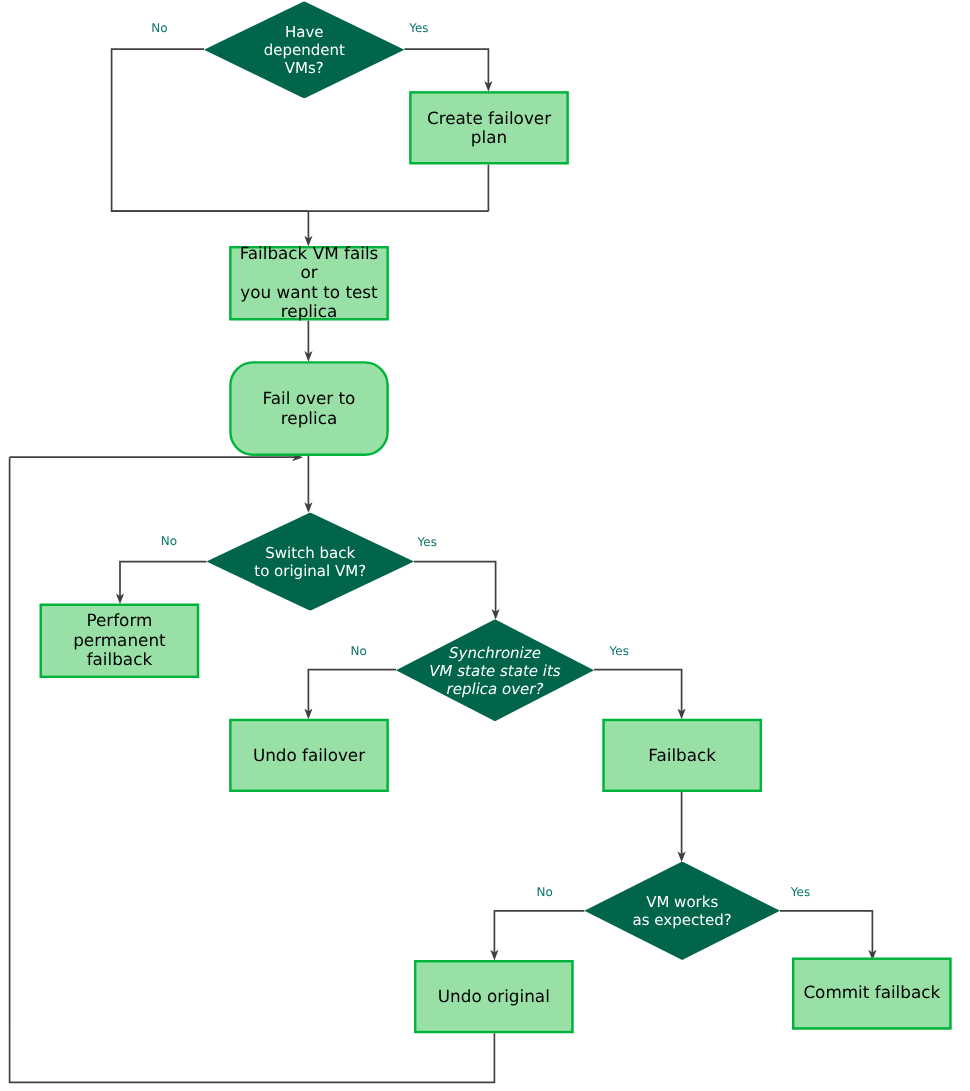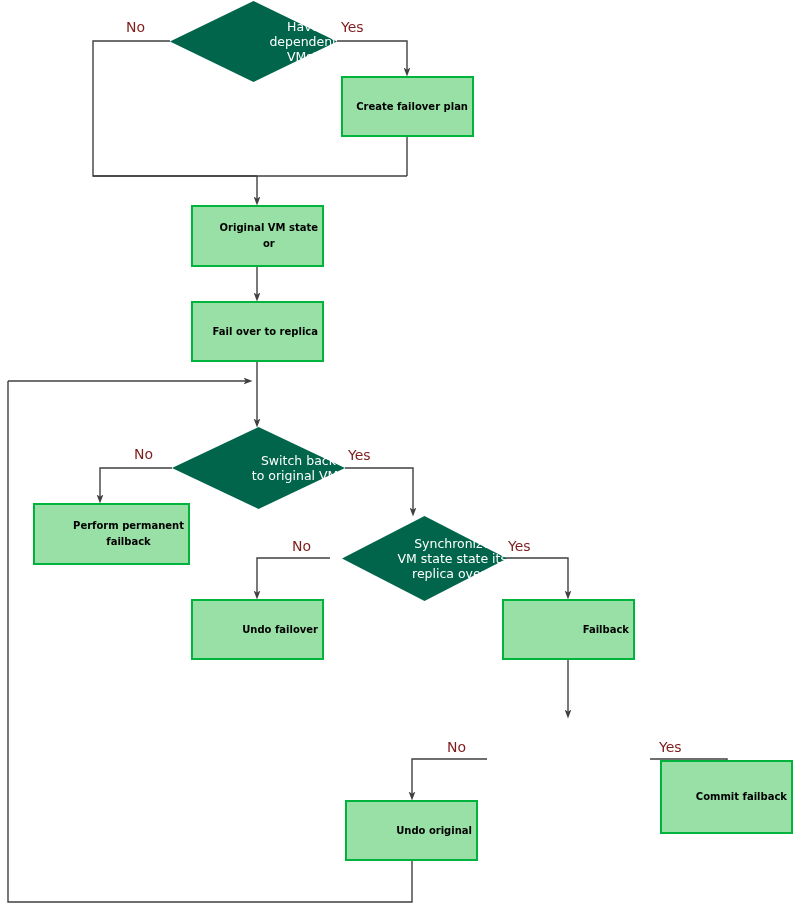--- a/index.html
+++ b/index.html
@@ -22,31 +22,30 @@
     left: 0;
     top: 0;
     width: 808px;
     height: 909px;
   }
   .node {
     position: absolute;
     box-sizing: border-box;
     display: flex;
     align-items: center;
-    justify-content: flex-end;
+    justify-content: center;
     text-align: center;
   }
   .process {
     background: #98e0a5;
     border: 2px solid #00b33c;
     color: #000000;
-    font-size: 10px;
+    font-size: 14px;
     line-height: 16px;
     padding: 2px 4px;
-    font-weight: bold;
   }
   .decision {
     color: #ffffff;
     font-size: 12.5px;
     line-height: 15px;
     background: transparent;
     border: none;
     z-index: 3;
   }
   .decision .dlabel {
@@ -59,22 +58,22 @@
     left: 0;
     top: 0;
     width: 100%;
     height: 100%;
     background: #00654a;
     clip-path: polygon(50% 0%, 100% 50%, 50% 100%, 0% 50%);
     z-index: 1;
   }
   .edge-label {
     position: absolute;
-    font-size: 14px;
-    color: #7f1d1d;
+    font-size: 10px;
+    color: #0f766e;
     white-space: nowrap;
     background: transparent;
     z-index: 5;
   }
   .ln {
     stroke: #404040;
     stroke-width: 1.4;
     fill: none;
   }
   .arrowhead {
@@ -135,75 +134,83 @@
   </div>
 
   <div class="node process" style="left:341px; top:76px; width:133px; height:61px;">
     <div>
       <div>Create failover plan</div>
     </div>
   </div>
 
   <div class="node process" style="left:191px; top:205px; width:133px; height:62px;">
     <div>
-      <div>Original  VM state</div>
+      <div>Failback  VM fails</div>
       <div>or</div>
-    </div>
-  </div>
-
-  <div class="node process" style="left:191px; top:301px; width:133px; height:61px;">
+      <div>you want to test replica</div>
+    </div>
+  </div>
+
+  <div class="node process" style="left:191px; top:301px; width:133px; height:79px;border-radius:20px;">
     <div>
       <div>Fail  over to replica</div>
     </div>
   </div>
 
   <div class="node decision" style="left:172px; top:427px; width:173px; height:82px;">
     <div class="diamond-shape"></div>
     <div class="dlabel">
       <div>Switch back</div>
       <div>to original VM?</div>
     </div>
   </div>
 
-  <div class="node process" style="left:33px; top:503px; width:157px; height:62px;">
+  <div class="node process" style="left:33px; top:503px; width:133px; height:62px;">
     <div>
       <div>Perform permanent</div>
       <div>failback</div>
     </div>
   </div>
 
-  <div class="node decision" style="left:342px; top:516px; width:165px; height:85px;">
+  <div class="node decision" style="left:330px; top:516px; width:165px; height:85px;font-style:italic;">
     <div class="diamond-shape"></div>
     <div class="dlabel">
       <div>Synchronize</div>
       <div>VM state state its</div>
       <div>replica over?</div>
     </div>
   </div>
 
   <div class="node process" style="left:502px; top:599px; width:133px; height:61px;">
     <div>
       <div>Failback</div>
     </div>
   </div>
 
   <div class="node process" style="left:191px; top:599px; width:133px; height:61px;">
     <div>
       <div>Undo failover</div>
     </div>
   </div>
 
+  <div class="node decision" style="left:487px; top:718px; width:163px; height:82px;">
+    <div class="diamond-shape"></div>
+    <div class="dlabel">
+      <div>VM works</div>
+      <div>as expected?</div>
+    </div>
+  </div>
 
   <div class="node process" style="left:345px; top:800px; width:133px; height:61px;">
     <div>
       <div>Undo original</div>
     </div>
   </div>
 
-  <div class="node process" style="left:660px; top:760px; width:133px; height:74px;">
+  <div class="node process" style="left:660px; top:798px; width:133px; height:60px;">
     <div>
       <div>Commit failback</div>
     </div>
   </div>
 
   <div class="edge-label" style="left:126px; top:19px;">No</div>
   <div class="edge-label" style="left:341px; top:19px;">Yes</div>
 
   <div class="edge-label" style="left:134px; top:446px;">No</div>
   <div class="edge-label" style="left:348px; top:447px;">Yes</div>

